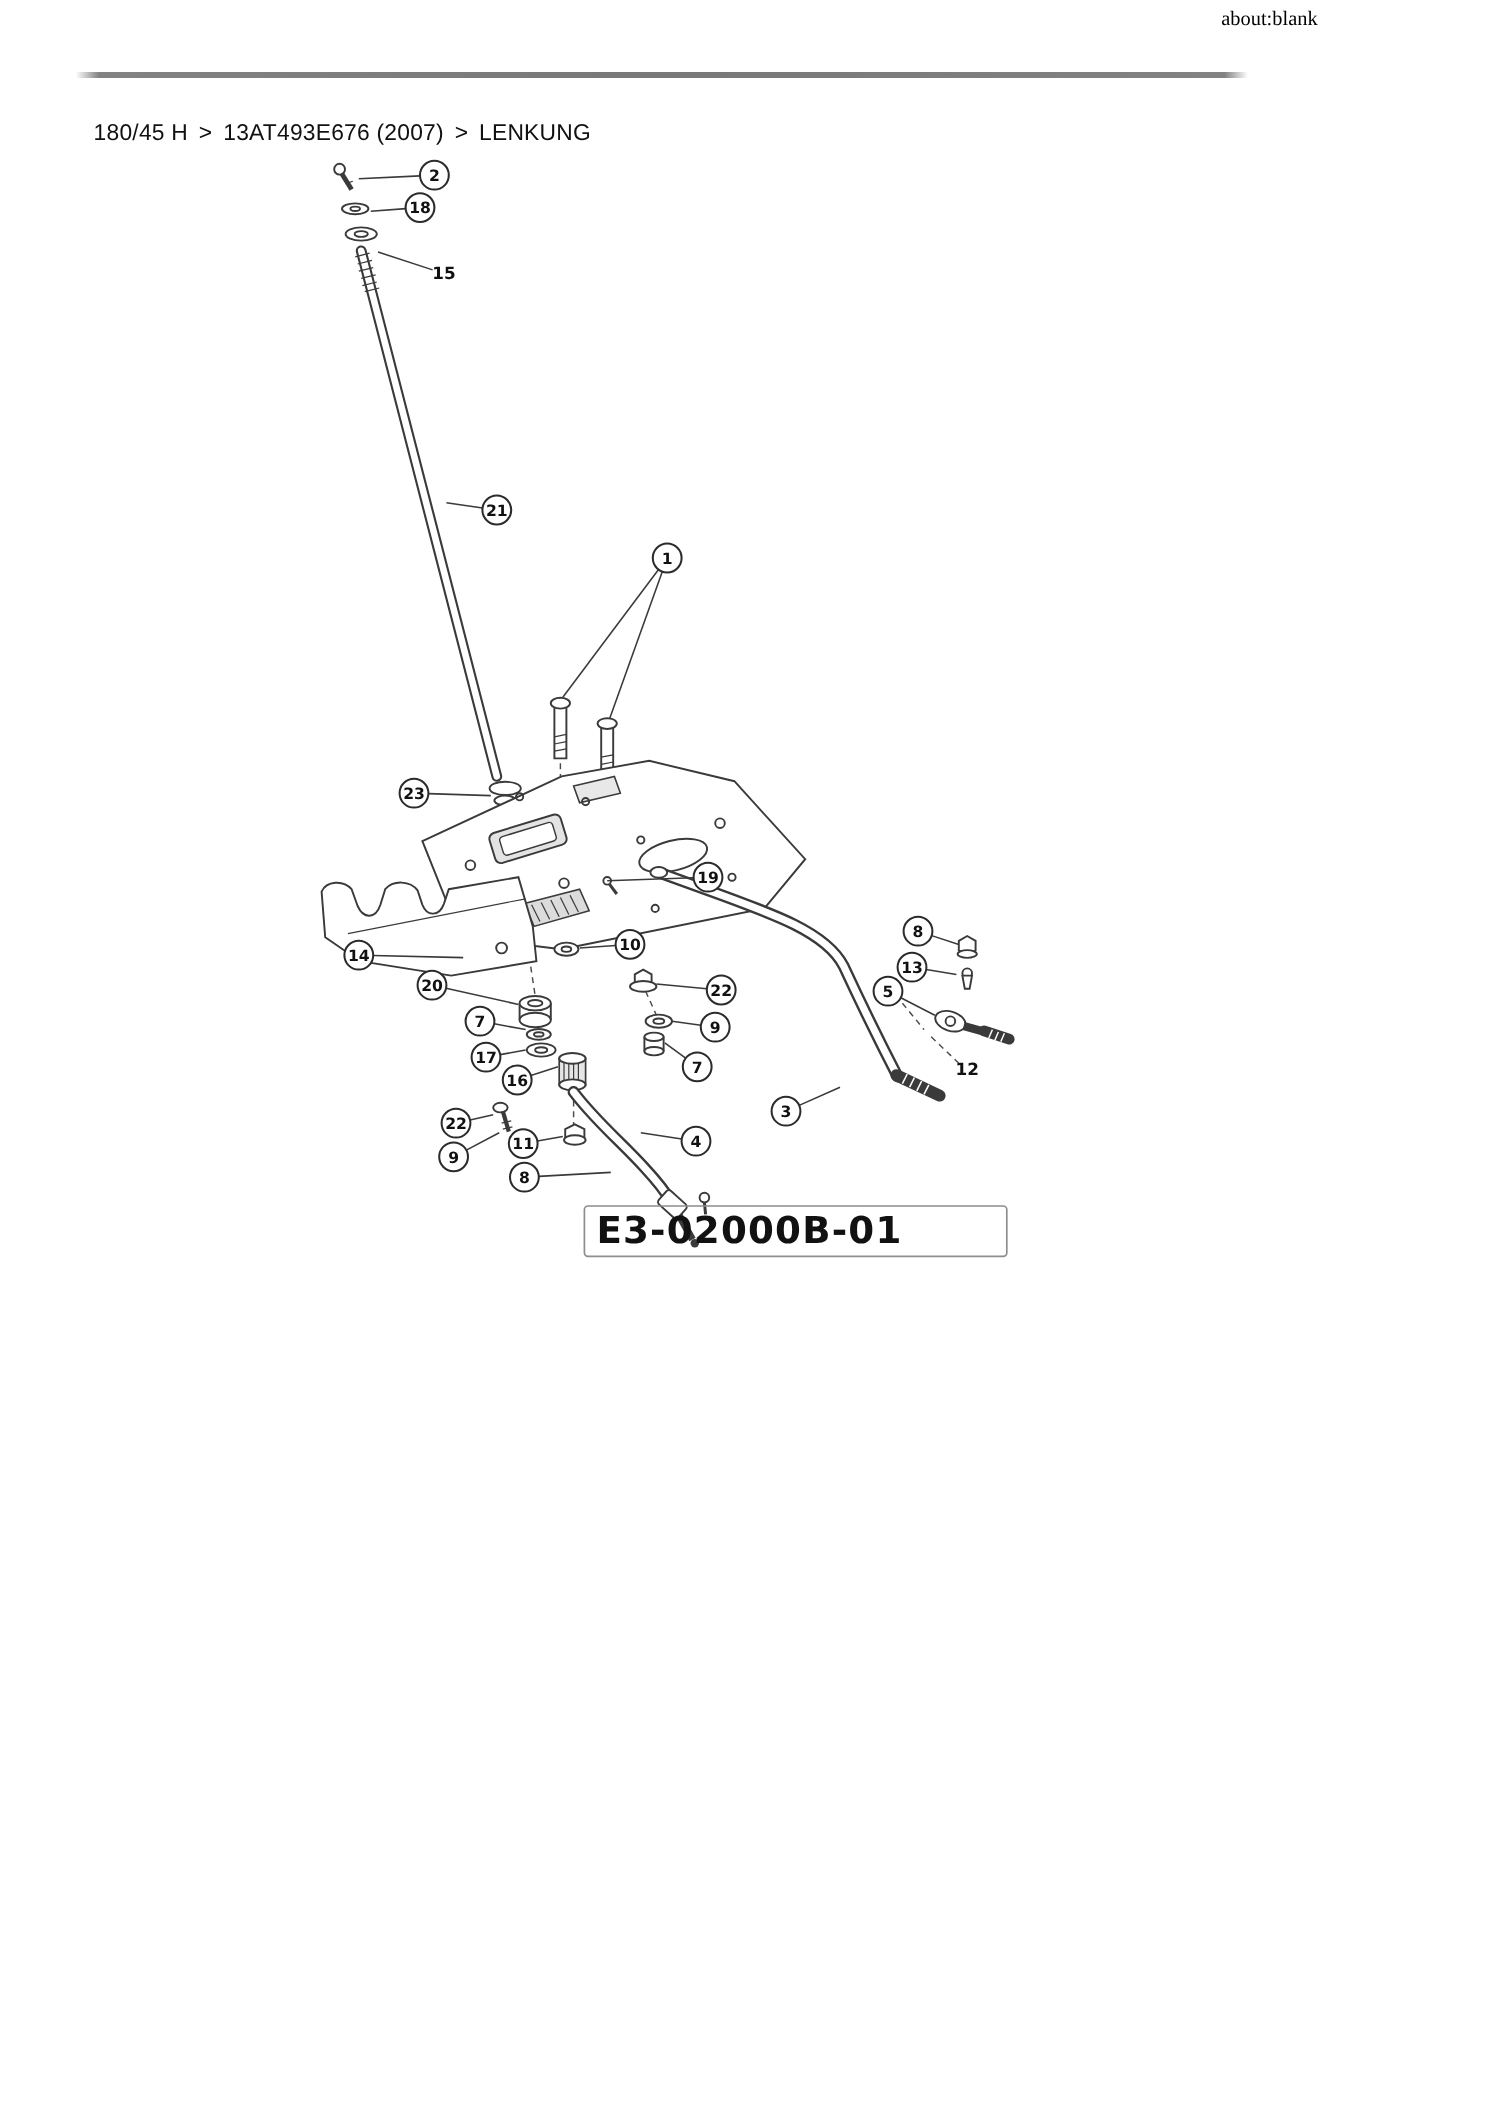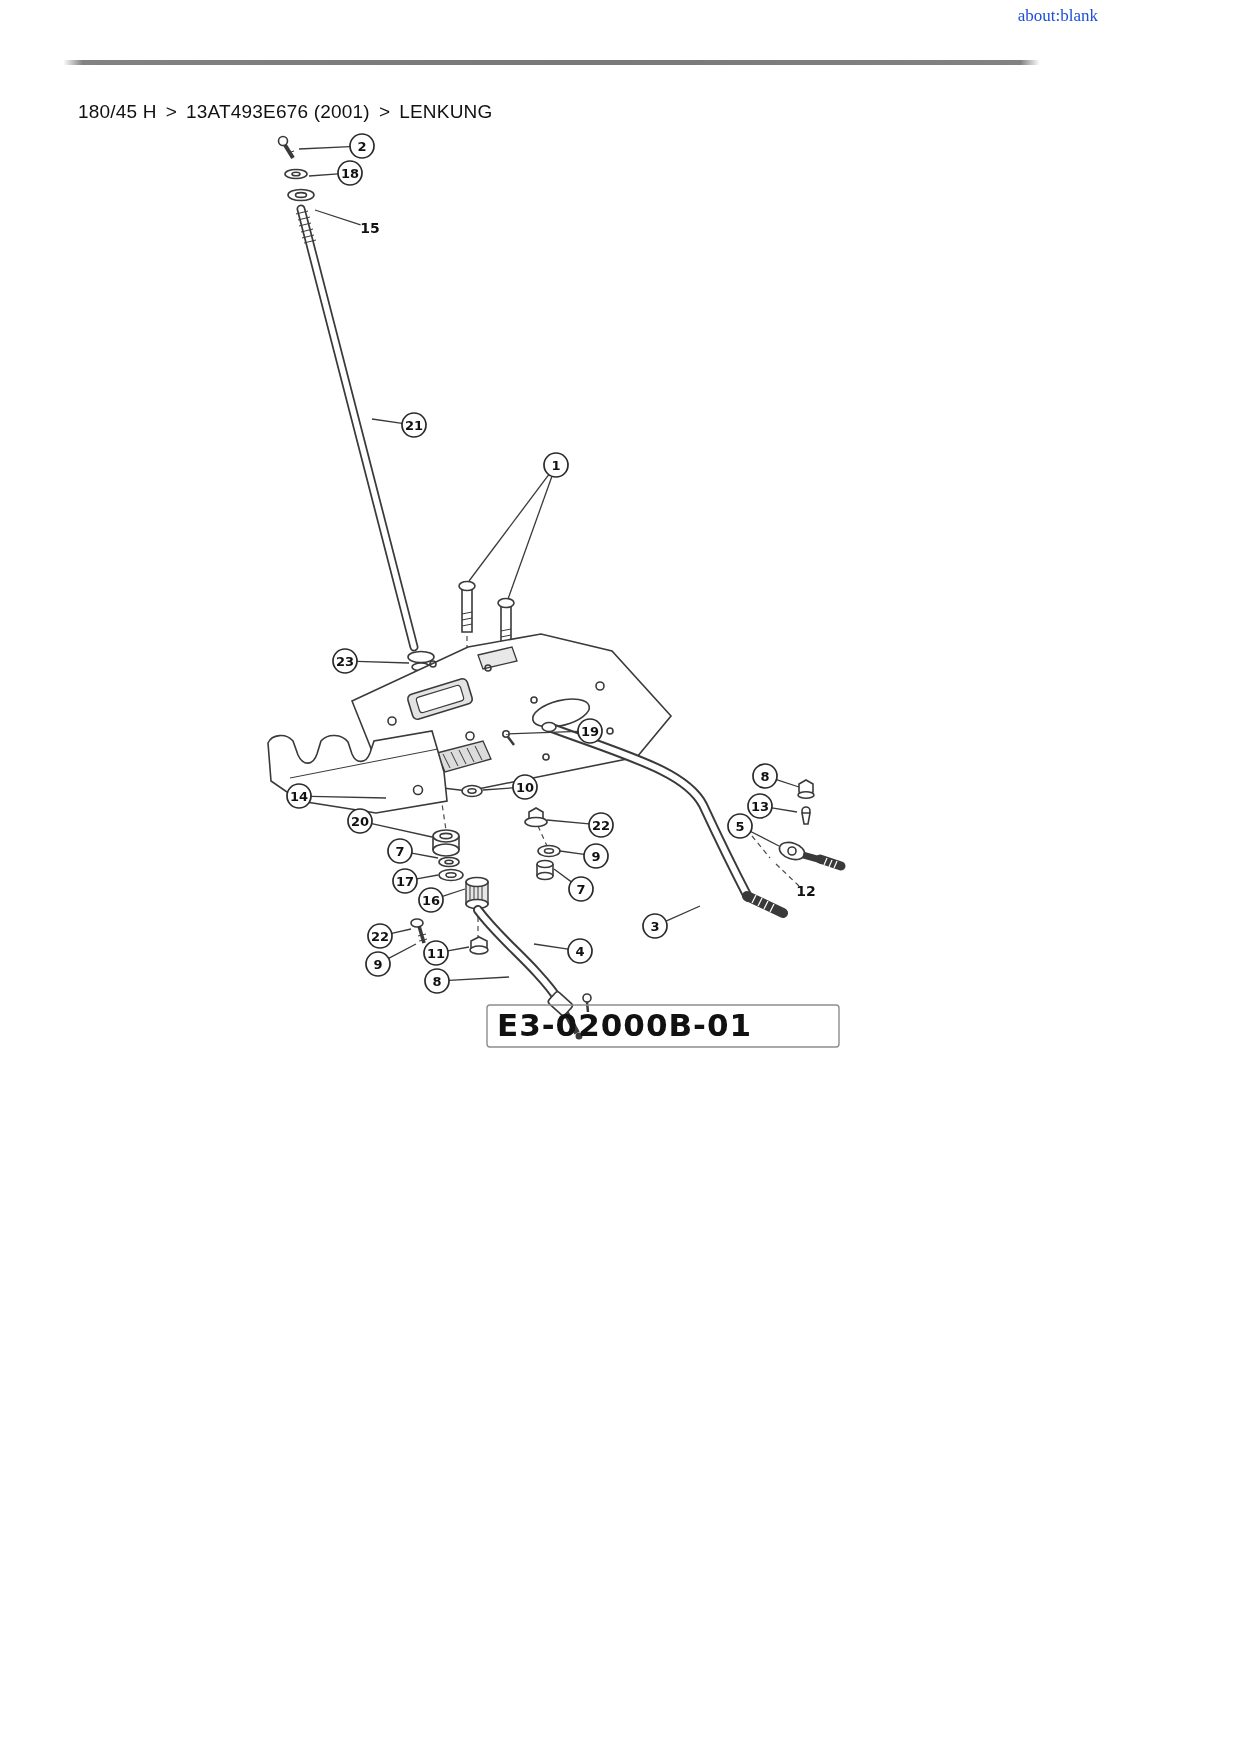--- a/index.html
+++ b/index.html
@@ -3,21 +3,21 @@
 <meta charset="utf-8">
 <style>
   html,body{margin:0;padding:0;}
   body{
     width:1240px;height:1754px;background:#ffffff;position:relative;
     font-family:"Liberation Sans","DejaVu Sans",sans-serif;overflow:hidden;
   }
   .print-header{
     position:absolute;top:6px;right:142px;
     font-family:"Liberation Serif","DejaVu Serif",serif;
-    font-size:17px;color:#1d4ed8;margin-left:21px;
+    font-size:17px;color:#000000;margin-left:21px;
   }
   .divider{
     position:absolute;left:63px;top:60px;width:977px;height:5px;border-radius:3px;
     background:linear-gradient(to right, rgba(130,130,130,0) 0%, #828282 2%, #787878 50%, #828282 98%, rgba(130,130,130,0) 100%);
   }
   .breadcrumb{
     position:absolute;left:78px;top:101px;
     font-size:19px;color:#111;letter-spacing:.2px;white-space:nowrap;
   }
   .breadcrumb .sep{margin:0 9px;}
@@ -39,21 +39,21 @@
 </head>
 <body>
 
 <div class="print-header">
   <span>about:blank</span>
 </div>
 
 <div class="divider"></div>
 
 <div class="breadcrumb">
-  <span>180/45 H</span><span class="sep">&gt;</span><span>13AT493E676 (2001)</span><span class="sep">&gt;</span><span>LENKUNG</span>
+  <span>180/45 H</span><span class="sep">&gt;</span><span>13AT493E676 (2007)</span><span class="sep">&gt;</span><span>LENKUNG</span>
 </div>
 
 <svg id="diagram-svg" width="1240" height="1754" viewBox="0 0 1240 1754">
 
   <g>
     <circle cx="283" cy="141" r="4.5" class="fill-white"></circle>
     <line x1="285" y1="145" x2="293" y2="158" stroke="#3a3a3a" stroke-width="4"></line>
     <line x1="288" y1="153" x2="294" y2="151" class="thin"></line>
   </g>
   <g>

